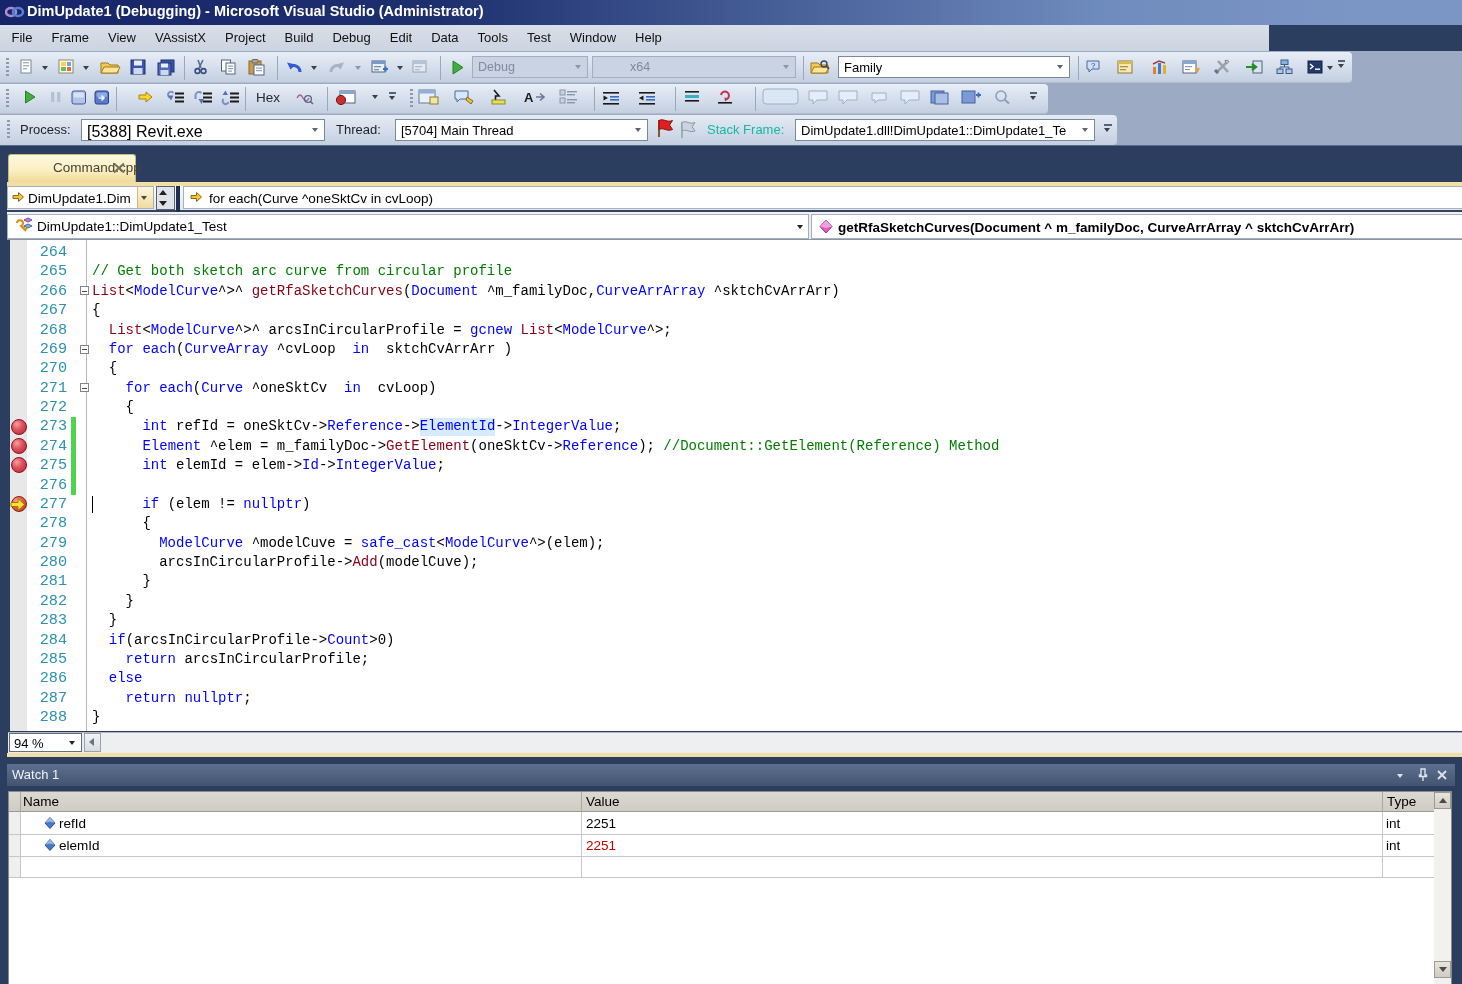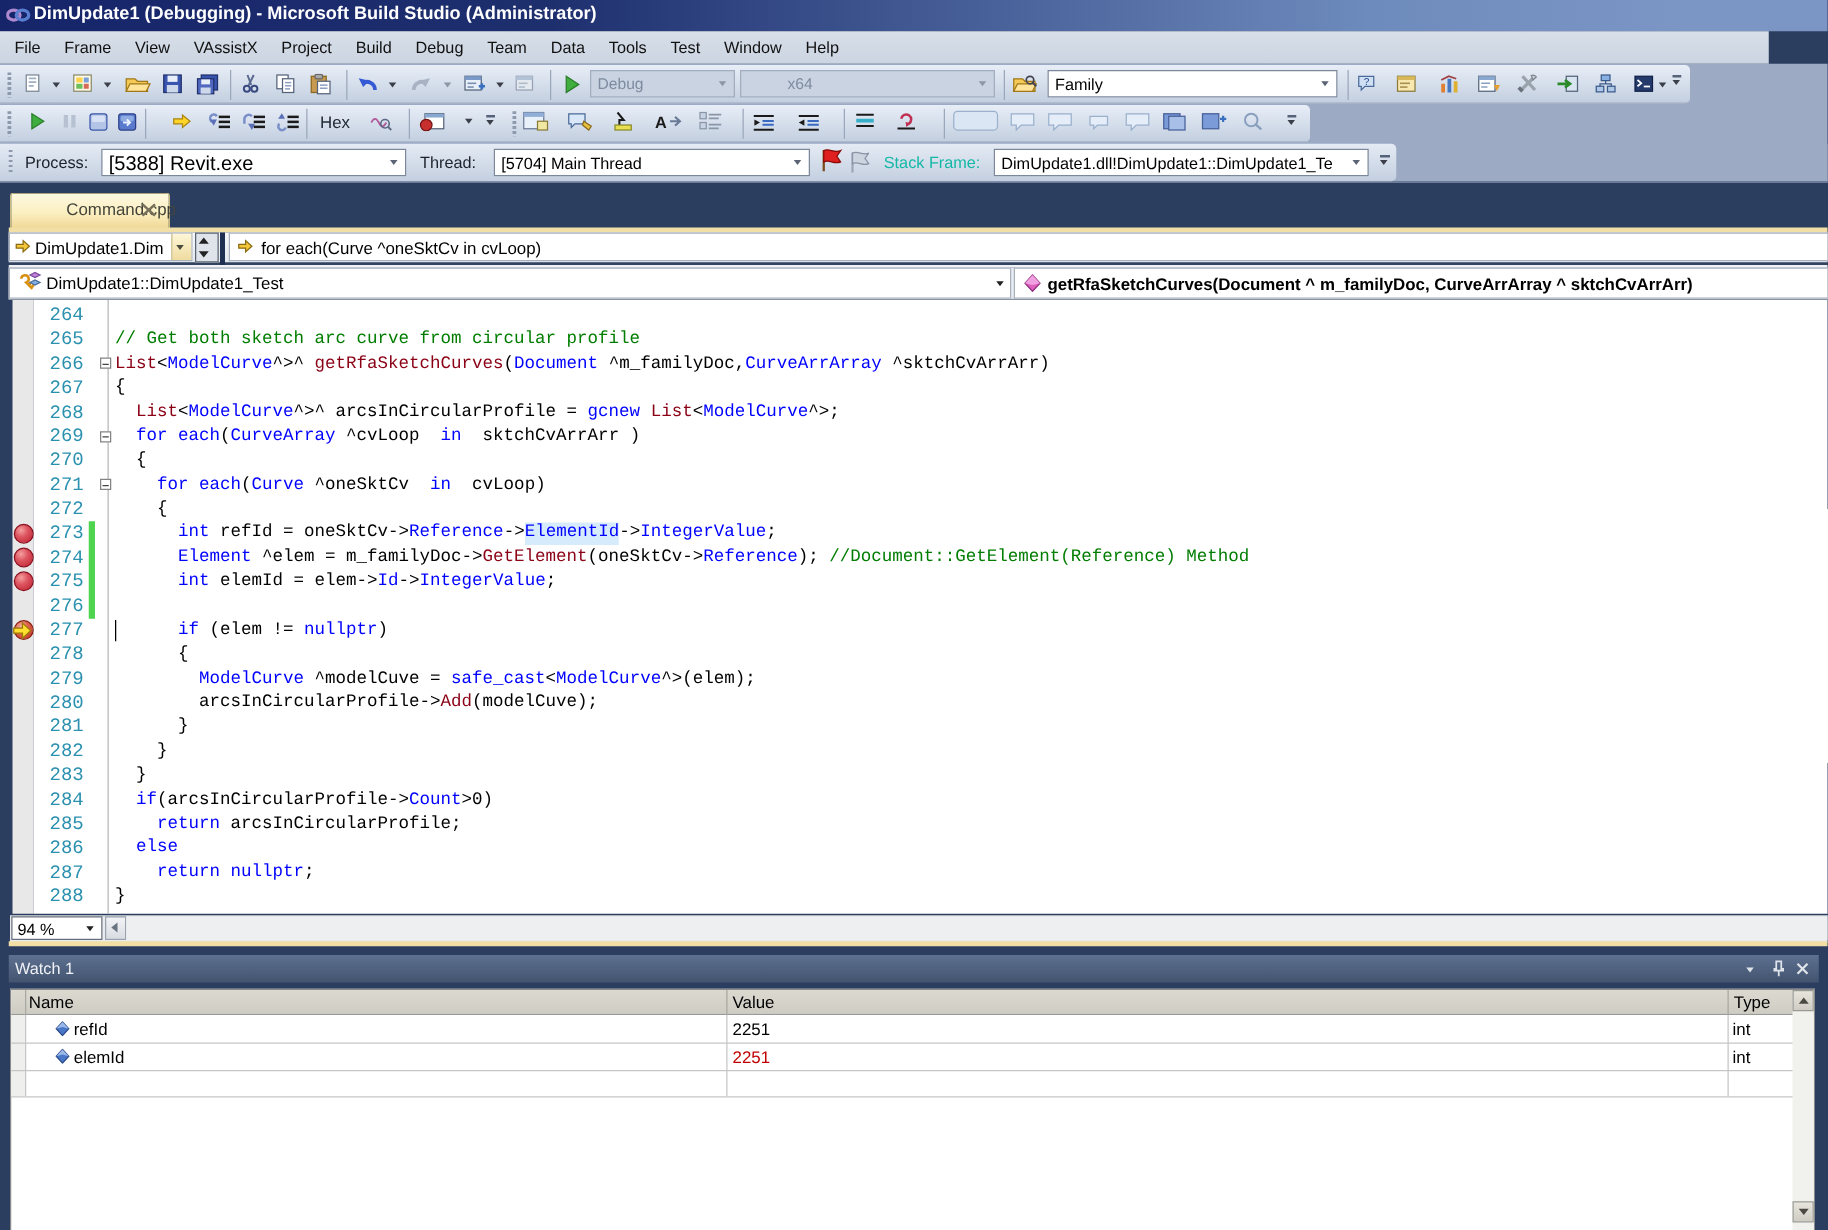--- a/index.html
+++ b/index.html
@@ -6,31 +6,31 @@
 .a{position:absolute;}
 .mono{font-family:"Liberation Mono",monospace;font-size:14px;line-height:19.375px;white-space:pre;}
 .cl{color:#000;}
 </style></head><body>
 
 <div class="a" style="left:0;top:0;width:1462px;height:25px;background:linear-gradient(90deg,#16256a 0%,#1e2f6e 30%,#2a3e7c 37%,#6e8bbd 75%,#7b96c5 92%);"></div>
 <svg class="a" style="left:5px;top:4px" width="20" height="16" viewBox="0 0 20 16">
     <ellipse cx="6" cy="8" rx="5" ry="4" fill="none" stroke="#b08ad0" stroke-width="2.6"></ellipse>
     <ellipse cx="13" cy="8" rx="5" ry="4" fill="none" stroke="#5a7fd0" stroke-width="2.6"></ellipse>
   </svg>
-<div class="a" style="left:27px;top:3px;font-size:14.5px;font-weight:bold;color:#ffffff;">DimUpdate1 (Debugging) - Microsoft Build Studio (Administrator)</div>
-<div class="a" style="left:0;top:25px;width:1415px;height:26px;background:linear-gradient(#d8dfe9,#cbd4e1);border-bottom:1px solid #bac4d2;">
+<div class="a" style="left:27px;top:3px;font-size:14.5px;font-weight:bold;color:#ffffff;">DimUpdate1 (Debugging) - Microsoft Visual Studio (Administrator)</div>
+<div class="a" style="left:0;top:25px;width:1269px;height:26px;background:linear-gradient(#d8dfe9,#cbd4e1);border-bottom:1px solid #bac4d2;">
     <div style="display:flex;padding-left:2px;font-size:13px;color:#111;line-height:26px;">
 <div style="padding:0 9.5px;">File</div>
 <div style="padding:0 9.5px;">Frame</div>
 <div style="padding:0 9.5px;">View</div>
 <div style="padding:0 9.5px;">VAssistX</div>
 <div style="padding:0 9.5px;">Project</div>
 <div style="padding:0 9.5px;">Build</div>
 <div style="padding:0 9.5px;">Debug</div>
-<div style="padding:0 9.5px;">Team</div>
+<div style="padding:0 9.5px;">Edit</div>
 <div style="padding:0 9.5px;">Data</div>
 <div style="padding:0 9.5px;">Tools</div>
 <div style="padding:0 9.5px;">Test</div>
 <div style="padding:0 9.5px;">Window</div>
 <div style="padding:0 9.5px;">Help</div>
 </div>
   </div>
 <div class="a" style="left:0;top:51px;width:1462px;height:95px;background:#9caac3;"></div>
 <div class="a" style="left:0;top:52px;width:1352px;height:31px;border-radius:0 4px 4px 0;background:linear-gradient(#e8eef7,#c3cfe0);border-bottom:1px solid #b2bdcd;box-sizing:border-box;"></div>
 <div class="a" style="left:6px;top:58px;width:3px;height:20px;background-image:repeating-linear-gradient(#8d99ad 0,#8d99ad 2px,transparent 2px,transparent 4px);"></div>

